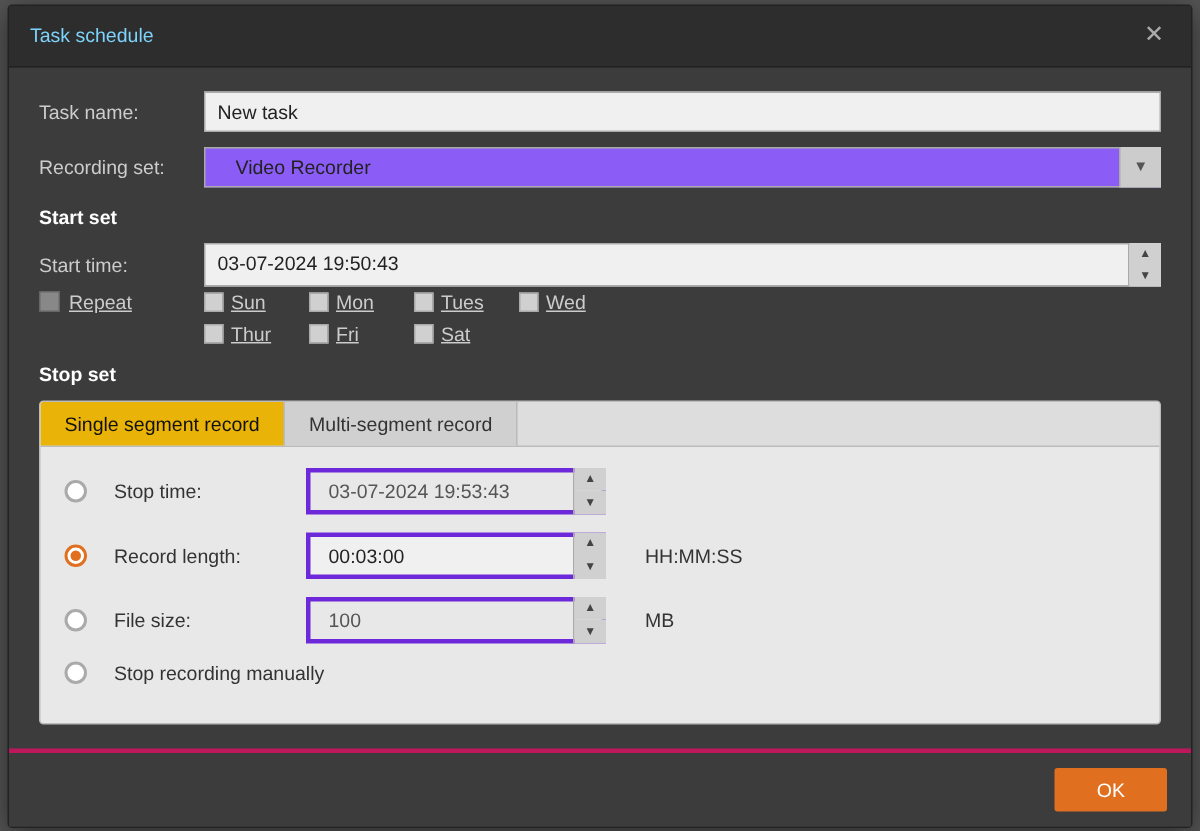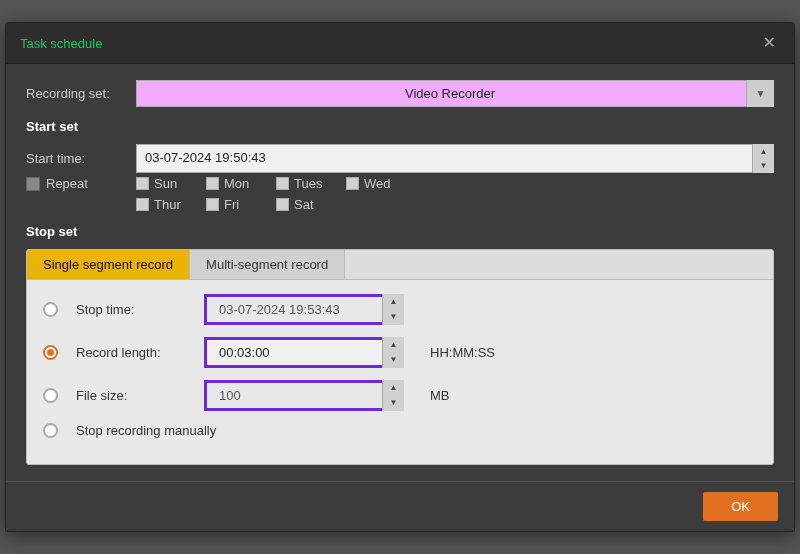--- a/index.html
+++ b/index.html
@@ -23,21 +23,21 @@
     }
     .title-bar {
       display: flex;
       align-items: center;
       justify-content: space-between;
       background: #2d2d2d;
       padding: 10px 14px;
       border-bottom: 1px solid #222;
     }
     .title-bar-title {
-      color: #22c55e;
+      color: #7dd3fc;
       font-size: 13px;
     }
     .close-btn {
       background: none;
       border: none;
       color: #aaa;
       font-size: 16px;
       cursor: pointer;
       line-height: 1;
       padding: 2px 4px;
@@ -67,29 +67,28 @@
       outline: none;
     }
     .form-select-wrapper {
       flex: 1;
       position: relative;
       display: flex;
       align-items: center;
     }
     .form-select {
       width: 100%;
-      background: #f0abfc;
+      background: #8b5cf6;
       border: 1px solid #aaa;
       padding: 5px 30px 5px 20px;
       font-size: 13px;
       color: #222;
       appearance: none;
       outline: none;
       cursor: pointer;
-      text-align: center;
     }
     .select-arrow {
       position: absolute;
       right: 0;
       top: 0;
       bottom: 0;
       width: 28px;
       background: #ccc;
       display: flex;
       align-items: center;
@@ -128,20 +127,21 @@
       justify-content: center;
       font-size: 8px;
       color: #444;
       line-height: 1;
       padding: 0;
     }
     .repeat-row {
       display: flex;
       align-items: flex-start;
       margin-bottom: 8px;
+      text-decoration: underline;
     }
     .repeat-label-area {
       width: 110px;
       display: flex;
       align-items: center;
       gap: 6px;
       flex-shrink: 0;
     }
     .repeat-checkbox {
       width: 14px;
@@ -256,21 +256,21 @@
     .unit-label {
       color: #333;
       font-size: 13px;
       margin-left: 8px;
     }
     .footer {
       display: flex;
       justify-content: flex-end;
       padding: 10px 16px;
       background: #3c3c3c;
-      border-top: 1px solid #be185d;
+      border-top: 3px solid #be185d;
     }
     .ok-btn {
       background: #e07020;
       color: #fff;
       border: none;
       padding: 7px 28px;
       font-size: 13px;
       cursor: pointer;
       border-radius: 2px;
     }
@@ -321,20 +321,24 @@
 
 <div class="dialog">
 
   <div class="title-bar">
     <span class="title-bar-title">Task schedule</span>
     <button class="close-btn">✕</button>
   </div>
 
   <div class="content">
 
+    <div class="form-row">
+      <span class="form-label">Task name:</span>
+      <input class="form-input" type="text" value="New task" style="flex: 1 1 0%;">
+    </div>
 
     <div class="form-row">
       <span class="form-label">Recording set:</span>
       <div class="form-select-wrapper">
         <select class="form-select">
           <option>Video Recorder</option>
         </select>
         <div class="select-arrow"></div>
       </div>
     </div>

